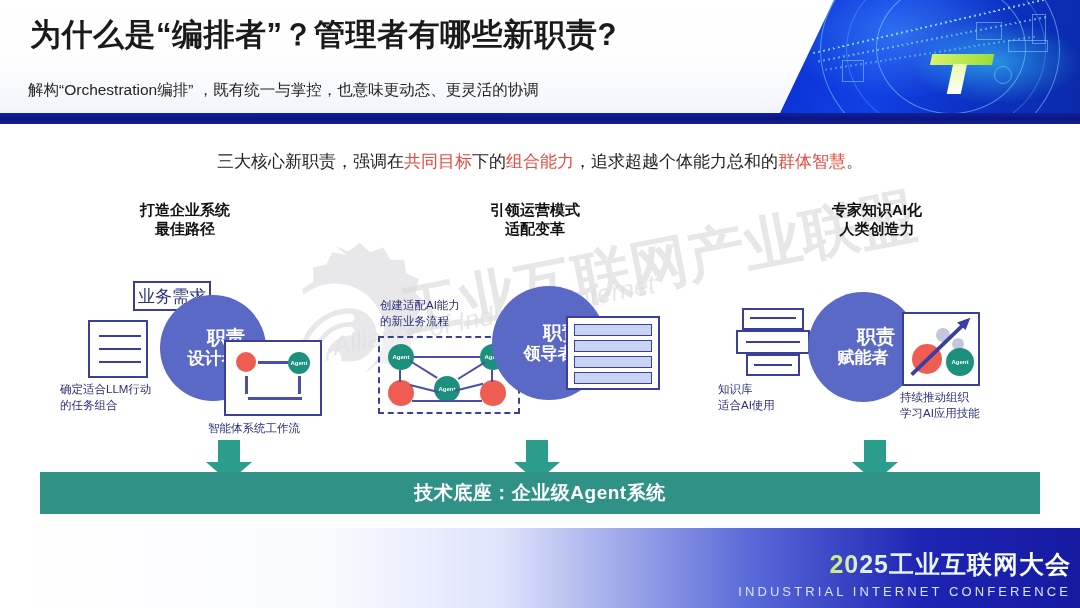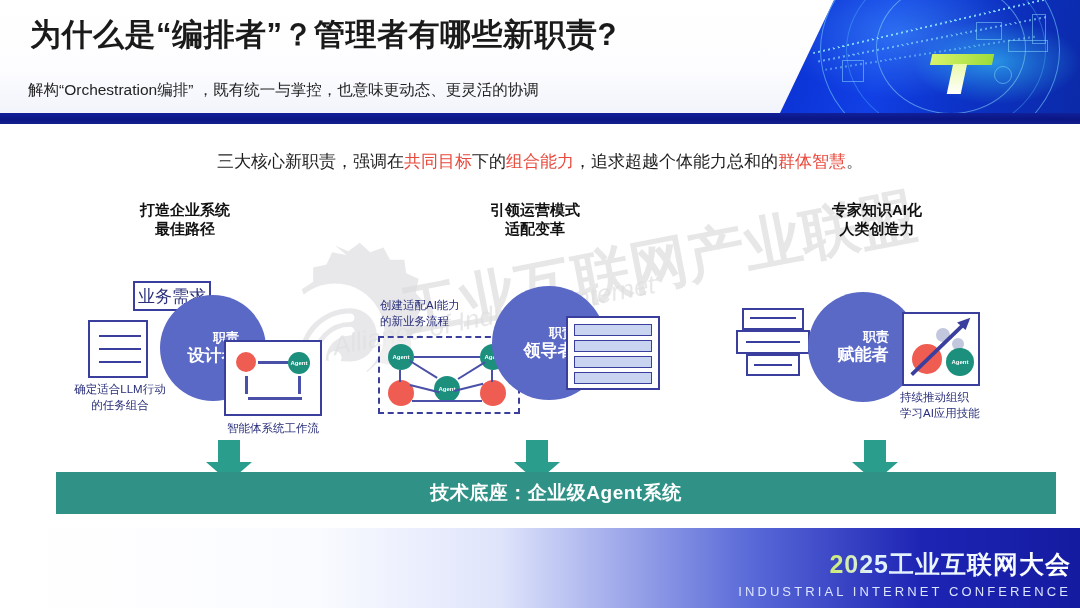--- a/index.html
+++ b/index.html
@@ -98,25 +98,25 @@
     font-size:15px; font-weight:bold; color:#111; line-height:1.28;
     white-space:pre-line;
   }
 
   .role-circle {
     position:absolute; border-radius:50%;
     background:#5a68c6;
     display:flex; flex-direction:column; align-items:center; justify-content:center;
     color:#fff; font-weight:bold; line-height:1.18; text-align:center;
   }
-  .role-circle .r1 { font-size:13px;padding-left:26px; }
+  .role-circle .r1 { font-size:19px;padding-left:26px; }
   .role-circle .r2 { font-size:17px; }
 
   .cap { position:absolute; font-size:11.5px; color:#2a2f7a; line-height:1.35; white-space:pre-line; }
-  .cap-c { text-align:center; }
+  .cap-c { }
 
   .boxframe { position:absolute; border:2px solid #3a3f9e; background:#fff; }
 
   .node { position:absolute; border-radius:50%; display:flex; align-items:center; justify-content:center;
           font-size:6px; color:#fff; font-weight:bold; }
   .node.teal { background:#1c8f7d; }
   .node.red  { background:#ef5d52; }
   .edge { position:absolute; background:#4a50a8; }
 
   .doc-line { position:absolute; background:#3a3f9e; height:2px; }
@@ -125,21 +125,21 @@
   .down-arrow .shaft { width:22px; height:22px; background:#2a9d8c; margin:0 auto; }
   .down-arrow .head {
     width:0; height:0; margin:0 auto;
     border-left:23px solid transparent; border-right:23px solid transparent;
     border-top:20px solid #2a9d8c;
   }
 
   
   #foundation {
     position:absolute; left:40px; top:472px; width:1000px; height:42px;
-    background:#309287; display:flex; align-items:center; justify-content:center;margin-left:16px;
+    background:#309287; display:flex; align-items:center; justify-content:center;
   }
   #foundation-label {
     color:#ffffff; font-size:19px; font-weight:bold; letter-spacing:.5px;
   }
 
   
   #footer {
     position:absolute; left:0; top:528px; width:1080px; height:80px;
     background:linear-gradient(90deg,#ffffff 0%,#fafbff 28%,#dfe4fb 45%,#5a6ad8 68%,#1d24b4 84%,#141a9e 100%);
     margin-left:15px;
@@ -289,20 +289,22 @@
 
 
     <div style="position:absolute;left:24px;top:118px;width:74px;height:72px;">
       <div class="boxframe" style="left:6px;top:0;width:62px;height:22px;"></div>
       <div class="doc-line" style="left:14px;top:9px;width:46px;"></div>
       <div class="boxframe" style="left:0px;top:22px;width:74px;height:24px;"></div>
       <div class="doc-line" style="left:10px;top:33px;width:54px;"></div>
       <div class="boxframe" style="left:10px;top:46px;width:54px;height:22px;"></div>
       <div class="doc-line" style="left:18px;top:56px;width:38px;"></div>
     </div>
+    <div class="cap cap-c" style="left:6px;top:192px;width:112px;">知识库
+适合AI使用</div>
 
     <div class="role-circle" style="left:96px;top:102px;width:110px;height:110px;">
       <span class="r1">职责</span>
       <span class="r2">赋能者</span>
     </div>
 
     <div class="boxframe" style="left:190px;top:122px;width:78px;height:74px;overflow:hidden;">
       <div style="position:absolute;left:32px;top:14px;width:14px;height:14px;border-radius:50%;background:#c2c7de;"></div>
       <div style="position:absolute;left:48px;top:24px;width:12px;height:12px;border-radius:50%;background:#c2c7de;"></div>
       <div class="node red" style="left:8px;top:30px;width:30px;height:30px;"></div>

